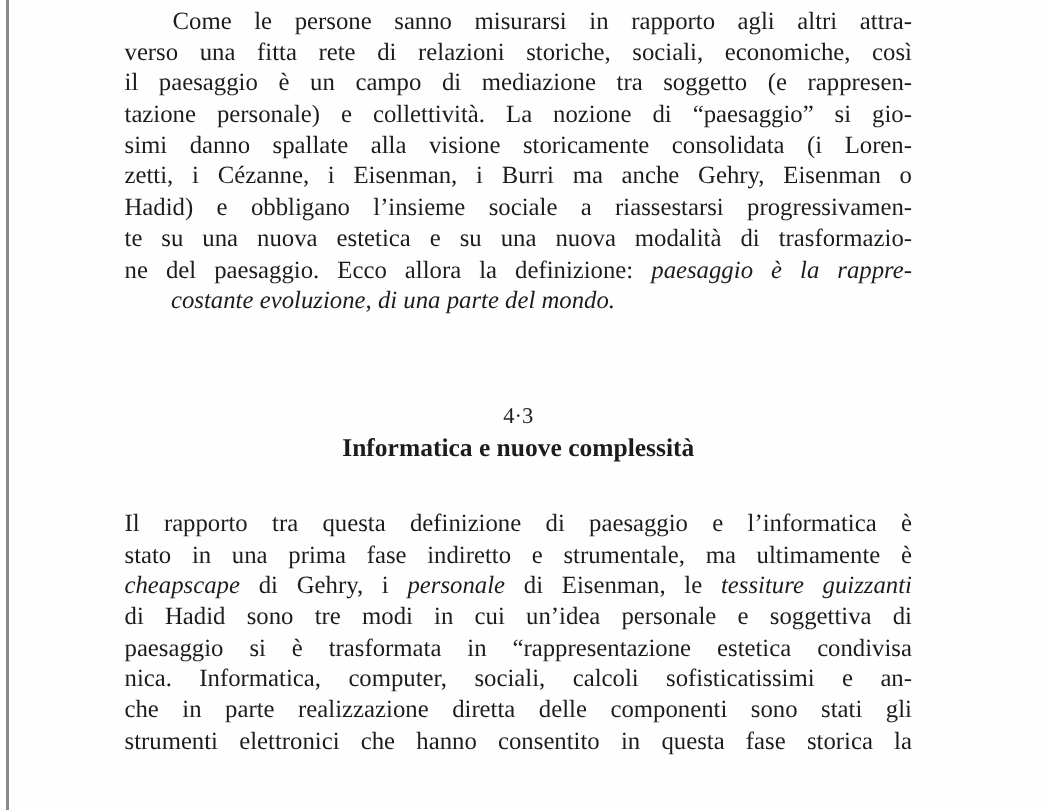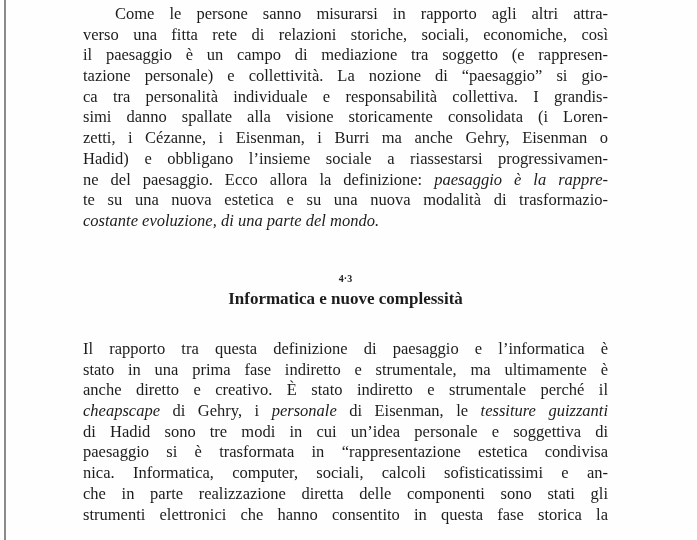--- a/index.html
+++ b/index.html
@@ -43,71 +43,70 @@
     line-height: 20.7px;
     height: 20.7px;
     text-align: justify;
     text-align-last: justify;
     white-space: nowrap;
     overflow: visible;
   }
   .line.last {
     text-align: left;
     text-align-last: left;
+    margin-left: 31px;
   }
   .line.indent {
     text-indent: 32px;
   }
   .seg.it { font-style: italic; }
   .heading {
     position: absolute;
     top: 269px;
     left: 0;
     width: 525px;
     text-align: center;
   }
   .sec-num {
-    font-weight: bold;
-    font-size: 10px;
+    font-weight: normal;
+    font-size: 15px;
     line-height: 19px;
     text-align: center;
   }
   .sec-title {
     font-weight: bold;
     font-size: 17px;
     line-height: 21px;
   }
 </style>
 </head>
 <body>
 
 <div class="page">
   <div class="scan-edge"></div>
   <div class="text-block">
     <div class="para" id="para1">
         <div class="line indent"><span class="seg">Come le persone sanno misurarsi in rapporto agli altri attra-</span></div>
         <div class="line"><span class="seg">verso una fitta rete di relazioni storiche, sociali, economiche, così</span></div>
         <div class="line"><span class="seg">il paesaggio è un campo di mediazione tra soggetto (e rappresen-</span></div>
         <div class="line"><span class="seg">tazione personale) e collettività. La nozione di “paesaggio” si gio-</span></div>
-        <div class="line"><span class="seg">ca tra personalità individuale e responsabilità collettiva. I grandis-</span></div>
         <div class="line"><span class="seg">simi danno spallate alla visione storicamente consolidata (i Loren-</span></div>
         <div class="line"><span class="seg">zetti, i Cézanne, i Eisenman, i Burri ma anche Gehry, Eisenman o</span></div>
         <div class="line"><span class="seg">Hadid) e obbligano l’insieme sociale a riassestarsi progressivamen-</span></div>
+        <div class="line"><span class="seg">te su una nuova estetica e su una nuova modalità di trasformazio-</span></div>
         <div class="line"><span class="seg">ne del paesaggio. Ecco allora la definizione: </span><span class="seg it">paesaggio è la rappre-</span></div>
-        <div class="line"><span class="seg">te su una nuova estetica e su una nuova modalità di trasformazio-</span></div>
         <div class="line last"><span class="seg it">costante evoluzione, di una parte del mondo.</span></div>
       </div>
     <div class="heading">
       <div class="sec-num">4·3</div>
       <div class="sec-title">Informatica e nuove complessità</div>
     </div>
     <div class="para" id="para2">
         <div class="line"><span class="seg">Il rapporto tra questa definizione di paesaggio e l’informatica è</span></div>
         <div class="line"><span class="seg">stato in una prima fase indiretto e strumentale, ma ultimamente è</span></div>
-        <div class="line"><span class="seg">anche diretto e creativo. È stato indiretto e strumentale perché il</span></div>
         <div class="line"><span class="seg it">cheapscape</span><span class="seg"> di Gehry, i </span><span class="seg it">personale</span><span class="seg"> di Eisenman, le </span><span class="seg it">tessiture guizzanti</span></div>
         <div class="line"><span class="seg">di Hadid sono tre modi in cui un’idea personale e soggettiva di</span></div>
         <div class="line"><span class="seg">paesaggio si è trasformata in “rappresentazione estetica condivisa</span></div>
         <div class="line"><span class="seg">nica. Informatica, computer, sociali, calcoli sofisticatissimi e an-</span></div>
         <div class="line"><span class="seg">che in parte realizzazione diretta delle componenti sono stati gli</span></div>
         <div class="line"><span class="seg">strumenti elettronici che hanno consentito in questa fase storica la</span></div>
       </div>
   </div>
 </div>
 

